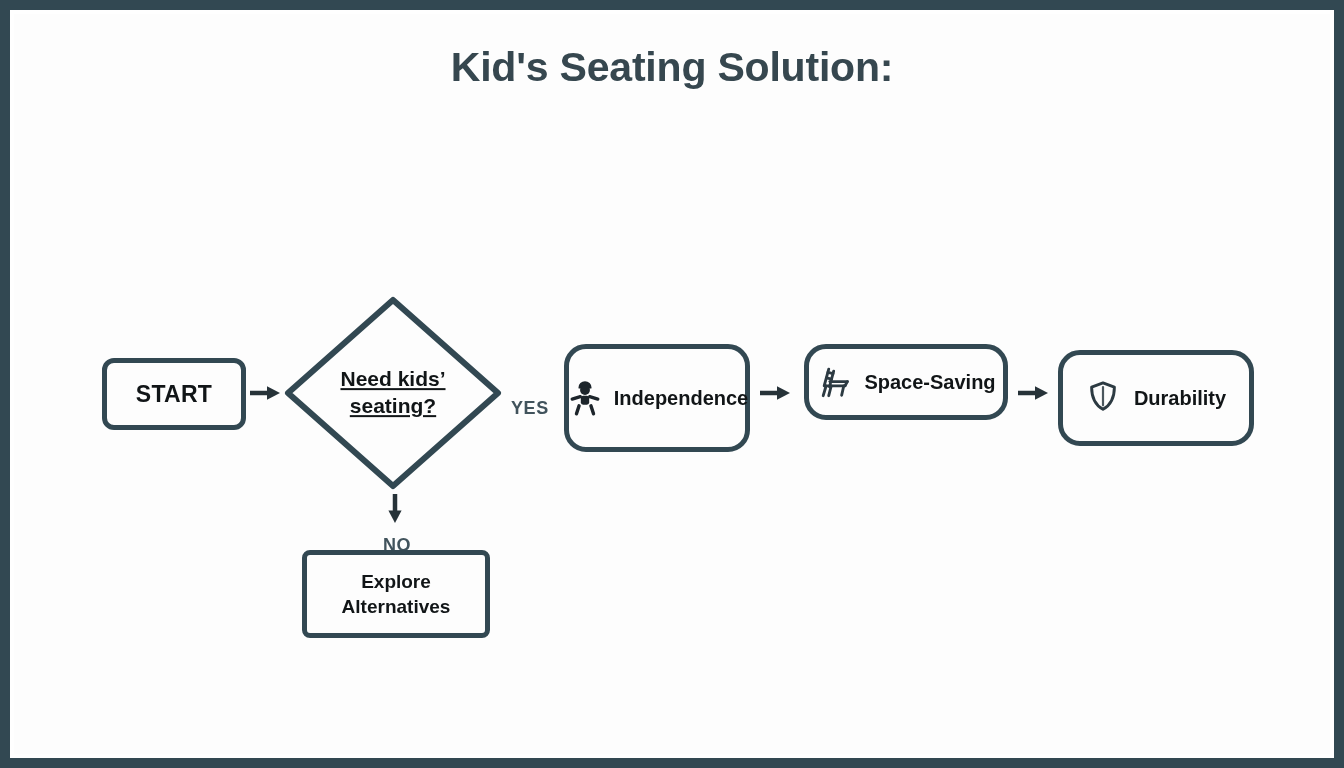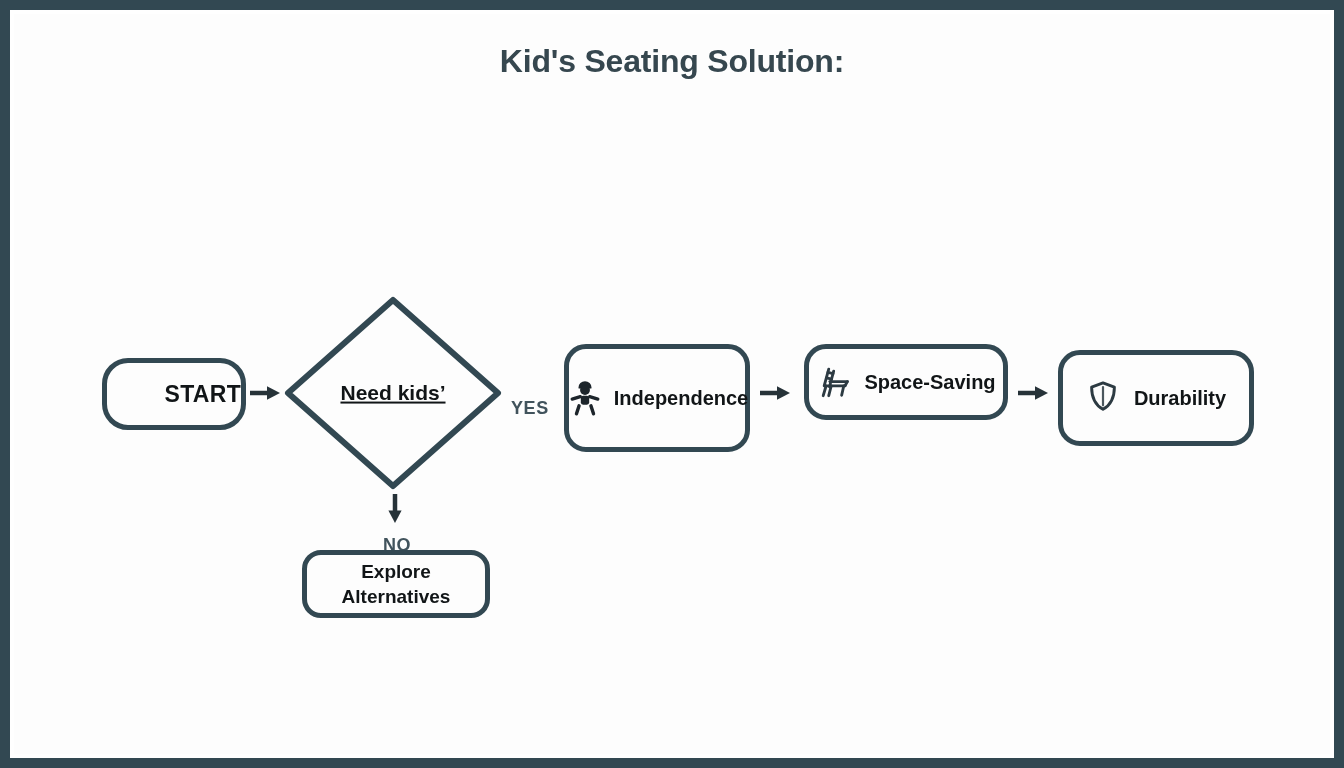--- a/index.html
+++ b/index.html
@@ -32,21 +32,21 @@
   }
 
   
   #title {
     position: absolute;
     left: 0;
     right: 0;
     top: 28px;
     text-align: center;
     color: #36474f;
-    font-size: 32px;
+    font-size: 41px;
     font-weight: bold;
     line-height: 1.22;
     letter-spacing: -0.2px;
   }
   #title .tline { display: block; }
 
   
   .node {
     position: absolute;
     box-sizing: border-box;
@@ -61,30 +61,29 @@
   }
   .node .label {
     color: #111517;
     text-align: center;
   }
 
   
   #node-start {
     left: 88px;  top: 344px;
     width: 144px; height: 72px;
-    border-radius: 26px;
-    justify-content: flex-end;
+    border-radius: 12px;
   }
   #node-start .label { font-size: 23px; letter-spacing: 0.3px; }
 
   
   #node-alternatives {
     left: 288px; top: 536px;
-    width: 188px; height: 68px;
-    border-radius: 19px;
+    width: 188px; height: 88px;
+    border-radius: 8px;
   }
   #node-alternatives .label { font-size: 19px; line-height: 1.32; }
 
   
   .feature {
     display: flex;
     flex-direction: row;
     align-items: center;
     justify-content: center;
     gap: 10px;
@@ -173,20 +172,21 @@
           <path d="M32 13 L19 6.2 L19 19.8 Z" fill="#263238"></path>
         </svg>
       </div>
 
       <div id="node-decision">
         <svg viewBox="0 0 222 198" preserveAspectRatio="none" aria-hidden="true">
           <path d="M111 6 L216 99 L111 192 L6 99 Z" fill="#fdfdfd" stroke="#324852" stroke-width="6" stroke-linejoin="round"></path>
         </svg>
         <div id="decision-text">
           <span class="tline">Need kids’</span>
+          <span class="tline">seating?</span>
         </div>
       </div>
 
       <div class="branch-label" id="label-yes">YES</div>
 
       <div class="arrow" id="arrow-decision-no">
         <svg width="26" height="32" viewBox="0 0 26 32">
           <path d="M13 2 V20" stroke="#263238" stroke-width="4.5" stroke-linecap="butt" fill="none"></path>
           <path d="M13 31 L6.4 18.5 L19.6 18.5 Z" fill="#263238"></path>
         </svg>

